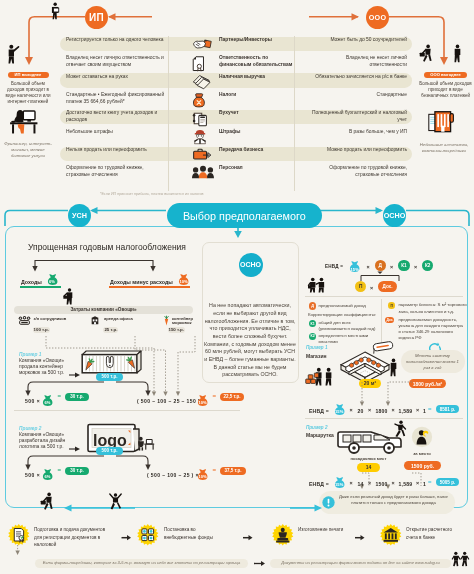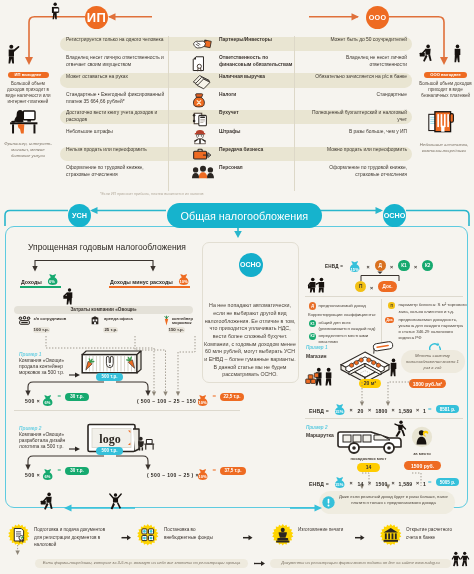--- a/index.html
+++ b/index.html
@@ -55,21 +55,21 @@
 <path d="M11.4 13.4 L13.6 21.6 L15.8 21 L14 13.4 Z" fill="#17120f"></path>
 </svg>
     </div>
 <div class="abs" style="left:452px;top:44px;">
       <svg viewBox="0 0 14 24" width="11" height="19">
 <circle cx="7" cy="3" r="2.3" fill="#17120f"></circle>
 <path d="M3.4 6 H10.6 V14 H3.4 Z" fill="#17120f"></path>
 <path d="M3.6 14 L3.2 23 L5.2 23 L6.4 16.8 L7.6 23 L9.6 23 L9.4 14 Z" fill="#17120f"></path>
 </svg>
     </div>
-<div class="circle" style="left:85px;top:5.5px;width:23px;height:23px;background:#ee6b22;font-size:13px;letter-spacing:0.3px;">
+<div class="circle" style="left:85px;top:5.5px;width:23px;height:23px;background:#ee6b22;font-size:10px;letter-spacing:0.3px;">
   <span>ИП</span>
     </div>
 <div class="circle" style="left:366px;top:5.5px;width:23px;height:23px;background:#ee6b22;font-size:7.2px;letter-spacing:0.3px;">
   <span>ООО</span>
     </div>
 <div class="pill" style="left:7.5px;top:71.5px;width:41px;height:6.2px;background:#ee6b22;font-size:4.1px;">
   <span>ИП выгоднее</span>
     </div>
 <div class="abs" style="left:2px;top:80.5px;width:52px;text-align:center;font-size:4.55px;line-height:6.1px;color:#4a4239;">Большой объем доходов приходит в виде наличности или интернет-платежей</div>
 <div class="abs" style="left:2px;top:141px;width:52px;text-align:center;font-size:4.3px;line-height:5.9px;color:#7a7164;font-style:italic;">Фрилансер, интернет-магазин, мелкие бытовые услуги</div>
@@ -232,21 +232,21 @@
  <path d="M166 30.5 H92" stroke="#29b6cc" stroke-width="1.6" fill="none"></path>
  <path d="M90 30.5 l7.5 -3.6 0 7.2 z" fill="#29b6cc"></path>
  <path d="M310 30.5 H381" stroke="#29b6cc" stroke-width="1.6" fill="none"></path>
  <path d="M383 30.5 l-7.5 -3.6 0 7.2 z" fill="#29b6cc"></path>
  <path d="M238 38 V52" stroke="#29b6cc" stroke-width="1.6" fill="none"></path>
  <path d="M238 58 l-3.8 -7 7.6 0 z" fill="#29b6cc"></path>
  <path d="M68 30.5 H10 Q5 30.5 5 35.5 V46" stroke="#29b6cc" stroke-width="1.6" fill="none"></path>
  <path d="M406 30.5 H464 Q469 30.5 469 35.5 V46" stroke="#29b6cc" stroke-width="1.6" fill="none"></path>
 </svg>
 <div class="pill reg" style="left:166.8px;top:203.2px;width:155px;height:24.7px;background:#16b3cd;font-size:10.8px;">
- <span>Общая налогообложения</span>
+ <span>Выбор предполагаемого</span>
     </div>
 <div class="circle" style="left:68px;top:204px;width:23px;height:23px;background:#16b3cd;font-size:7.2px;">
  <span>УСН</span>
     </div>
 <div class="circle" style="left:383px;top:204px;width:23px;height:23px;background:#16b3cd;font-size:7.2px;">
  <span>ОСНО</span>
     </div>
 <div class="abs" style="left:12px;top:241.5px;width:190px;text-align:center;font-size:8.5px;line-height:11px;color:#2d2823;">Упрощенная годовым налогообложения</div>
 <svg class="abs" style="left:0;top:258px;width:200px;height:24px;">
  <path d="M35 8.5 V2.5 H153 V8.5" fill="none" stroke="#3a332e" stroke-width="1.1"></path>
@@ -631,21 +631,21 @@
     </svg>
 <div class="abs" style="left:86px;top:423px;">
       <svg viewBox="0 0 60 32" width="60" height="32">
 <rect x="2" y="1.5" width="47" height="27" rx="1.5" fill="#fff" stroke="#2b2622" stroke-width="1.6"></rect>
 <rect x="6" y="5.5" width="39" height="19" fill="#f2f0ea" stroke="#d8d4cb" stroke-width="0.8"></rect>
 <path d="M47 6 L53 6 L53 26 L49 28" fill="#eceae3" stroke="#2b2622" stroke-width="1.4" stroke-linejoin="round"></path>
 <path d="M42 7.5 l2.4 0 0 2.4 z" fill="#ee6b22"></path>
 <path d="M42 22 l2.4 0 0 -2.4 z" fill="#ee6b22"></path>
 </svg>
     </div>
-<div class="abs" style="left:86px;top:432px;width:48px;text-align:center;font-size:12px;font-weight:bold;color:#2d2823;font-family:Liberation Serif, serif;">logo</div>
+<div class="abs" style="left:86px;top:432px;width:48px;text-align:center;font-size:16px;font-weight:bold;color:#2d2823;">logo</div>
 <div class="abs" style="left:137px;top:436px;">
       <svg viewBox="0 0 22 18" width="18" height="15">
 <circle cx="4.6" cy="3.2" r="2.3" fill="#2b2622"></circle>
 <path d="M1.4 6.4 C1.4 13 3 13.6 4.6 13.6 C6.2 13.6 8.4 13 8.4 6.4 Z" fill="#2b2622"></path>
 <rect x="9" y="9" width="12" height="1.6" fill="#2b2622"></rect>
 <rect x="10" y="10.5" width="1.4" height="6" fill="#2b2622"></rect>
         <rect x="19" y="10.5" width="1.4" height="6" fill="#2b2622"></rect>
 <rect x="11.5" y="4" width="7" height="5.2" rx="0.6" fill="#fff" stroke="#2b2622" stroke-width="1.3"></rect>
 <rect x="2.2" y="13.6" width="1.8" height="4" fill="#2b2622"></rect>
         <rect x="5.6" y="13.6" width="1.8" height="4" fill="#2b2622"></rect>

